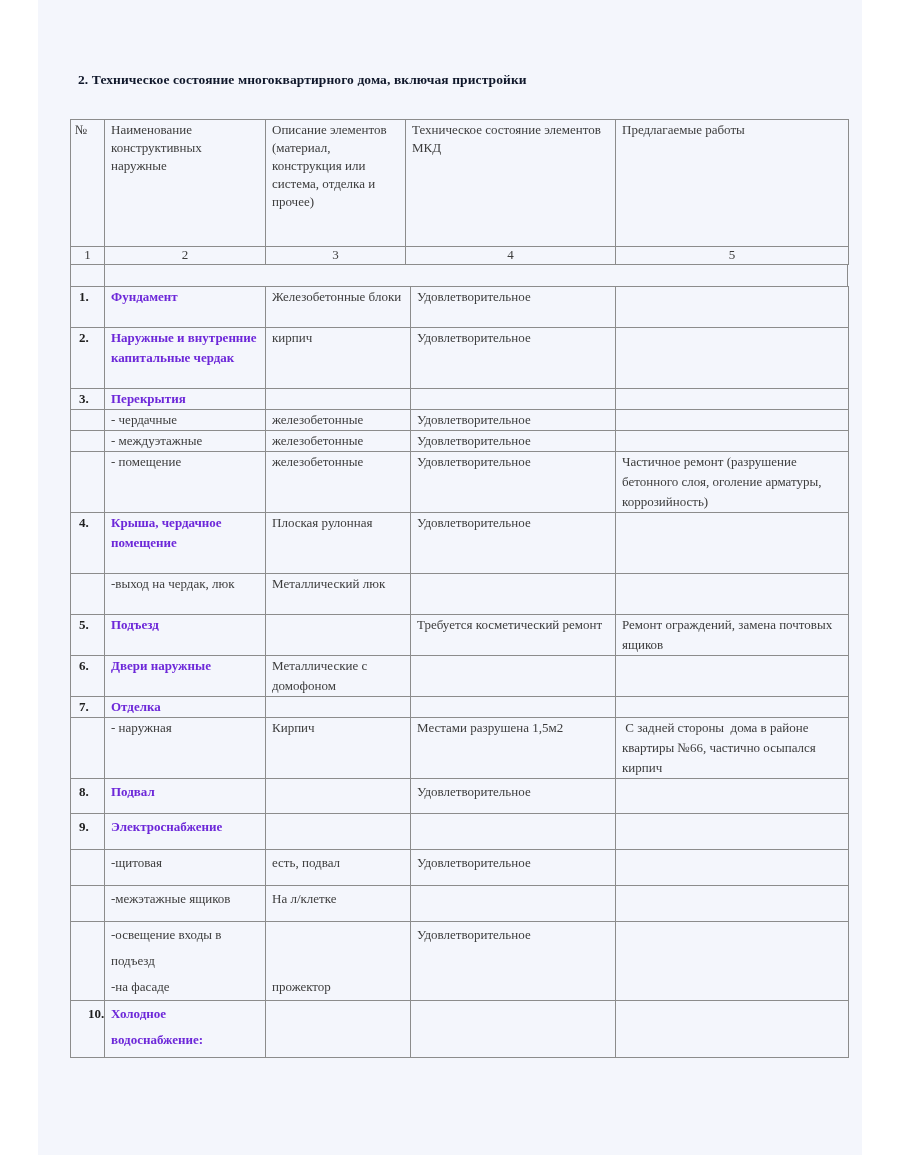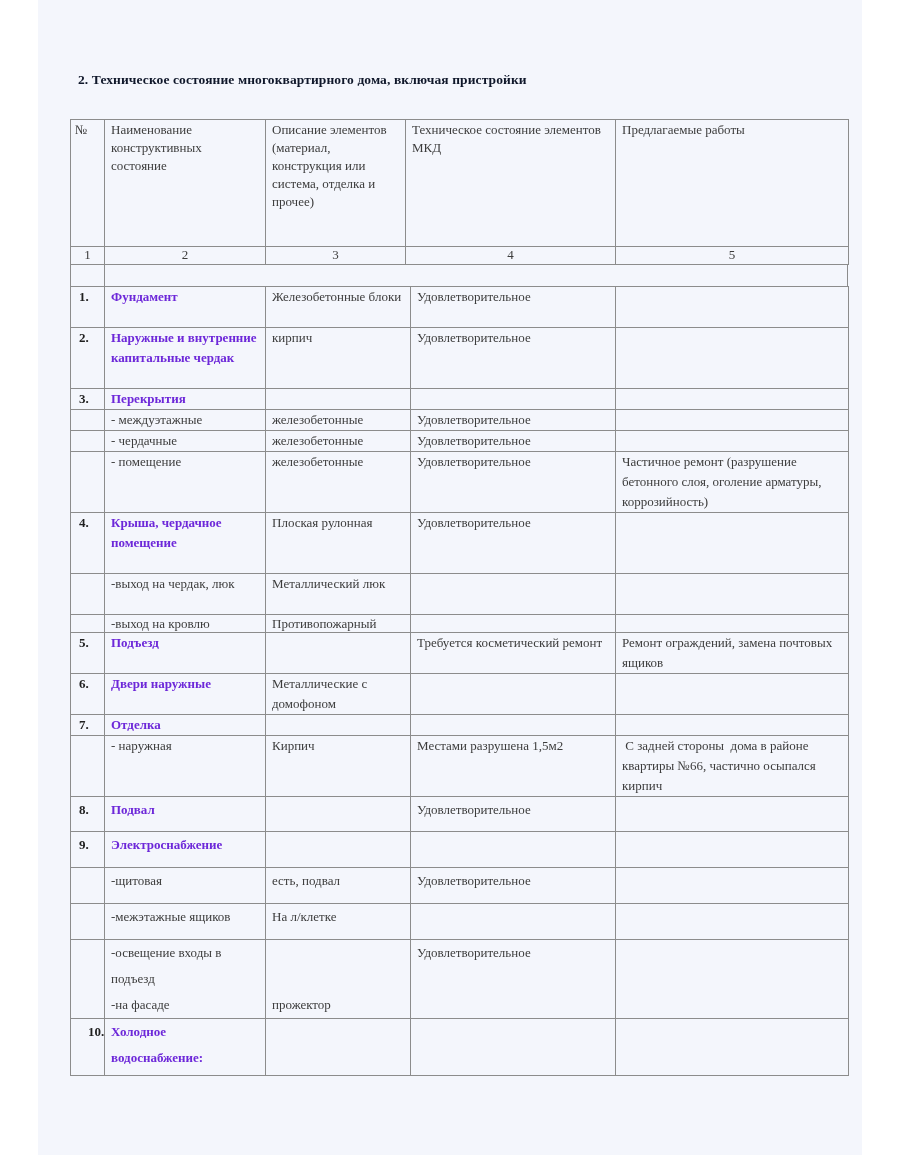--- a/index.html
+++ b/index.html
@@ -42,21 +42,21 @@
   <colgroup>
       <col style="width:34px">
       <col style="width:161px">
       <col style="width:140px">
       <col style="width:210px">
       <col style="width:233px">
     </colgroup>
   <tbody>
       <tr style="height:127px">
     <td style="padding-left:4px">№</td>
-    <td>Наименование конструктивных состояние</td>
+    <td>Наименование конструктивных наружные</td>
     <td>Описание элементов (материал, конструкция или система, отделка и прочее)</td>
     <td>Техническое состояние элементов МКД</td>
     <td>Предлагаемые работы</td>
   </tr>
   <tr class="num-row" style="height:18px">
     <td>1</td>
     <td>2</td>
     <td>3</td>
     <td>4</td>
     <td>5</td>
@@ -94,28 +94,28 @@
   </tr>
   <tr style="height:21px">
     <td class="n">3.</td>
     <td class="b">Перекрытия</td>
     <td></td>
     <td></td>
     <td></td>
   </tr>
   <tr style="height:21px">
     <td class="n"></td>
+    <td>- чердачные</td>
+    <td>железобетонные</td>
+    <td>Удовлетворительное</td>
+    <td></td>
+  </tr>
+  <tr style="height:21px">
+    <td class="n"></td>
     <td>- междуэтажные</td>
-    <td>железобетонные</td>
-    <td>Удовлетворительное</td>
-    <td></td>
-  </tr>
-  <tr style="height:21px">
-    <td class="n"></td>
-    <td>- чердачные</td>
     <td>железобетонные</td>
     <td>Удовлетворительное</td>
     <td></td>
   </tr>
   <tr style="height:61px">
     <td class="n"></td>
     <td>- помещение</td>
     <td>железобетонные</td>
     <td>Удовлетворительное</td>
     <td>Частичное ремонт (разрушение бетонного слоя, оголение арматуры, коррозийность)</td>
@@ -124,27 +124,20 @@
     <td class="n">4.</td>
     <td class="b">Крыша, чердачное помещение</td>
     <td>Плоская рулонная</td>
     <td>Удовлетворительное</td>
     <td></td>
   </tr>
   <tr style="height:41px">
     <td class="n"></td>
     <td>-выход на чердак, люк</td>
     <td>Металлический люк</td>
-    <td></td>
-    <td></td>
-  </tr>
-  <tr style="height:18px">
-    <td class="n"></td>
-    <td style="line-height:17px">-выход на кровлю</td>
-    <td style="line-height:17px">Противопожарный</td>
     <td></td>
     <td></td>
   </tr>
   <tr style="height:41px">
     <td class="n">5.</td>
     <td class="b">Подъезд</td>
     <td></td>
     <td>Требуется косметический ремонт</td>
     <td>Ремонт ограждений, замена почтовых ящиков</td>
   </tr>

